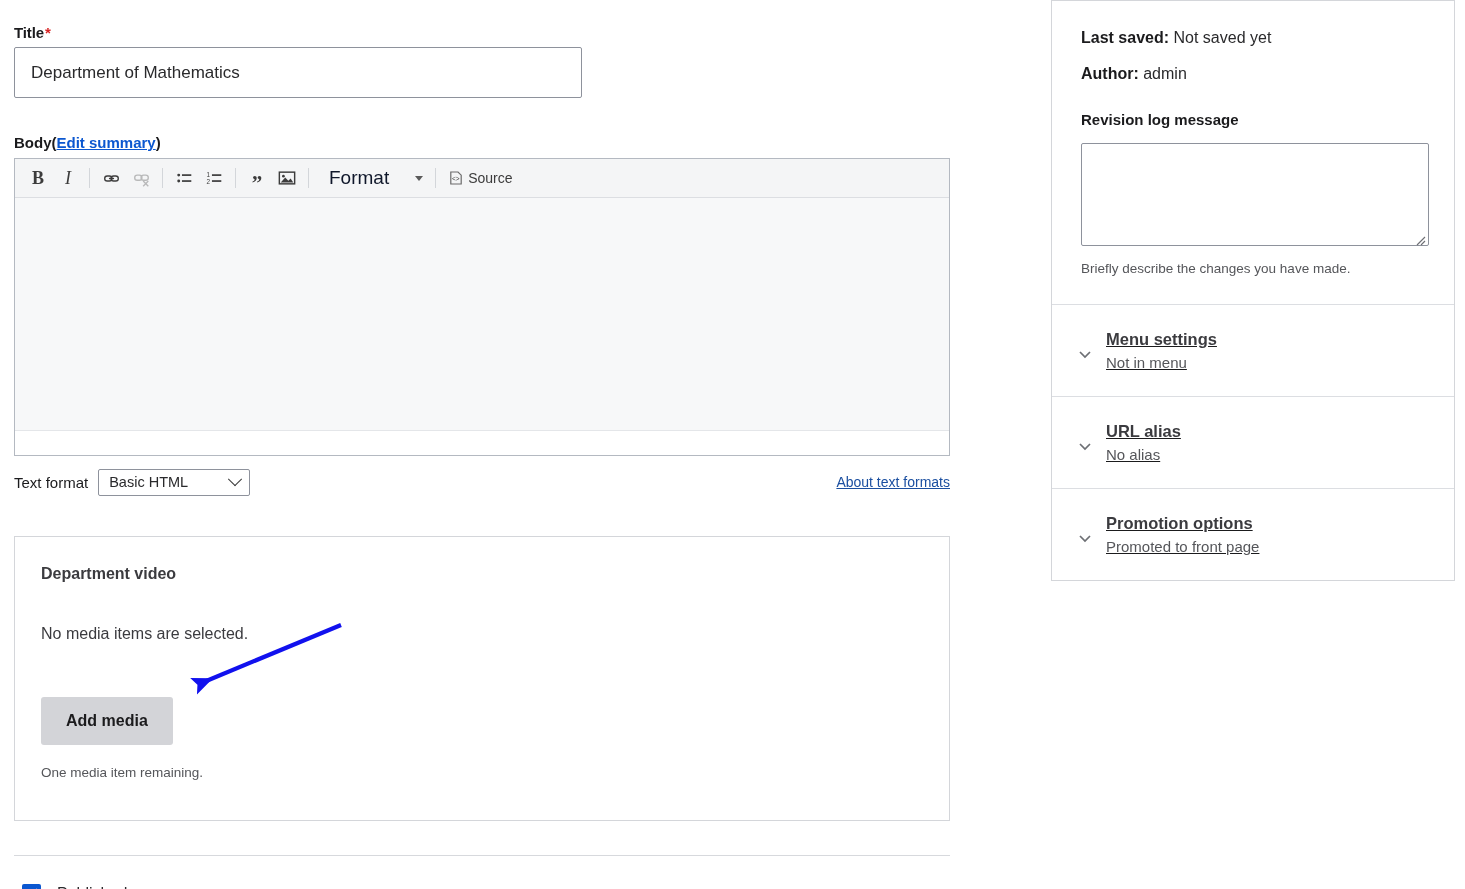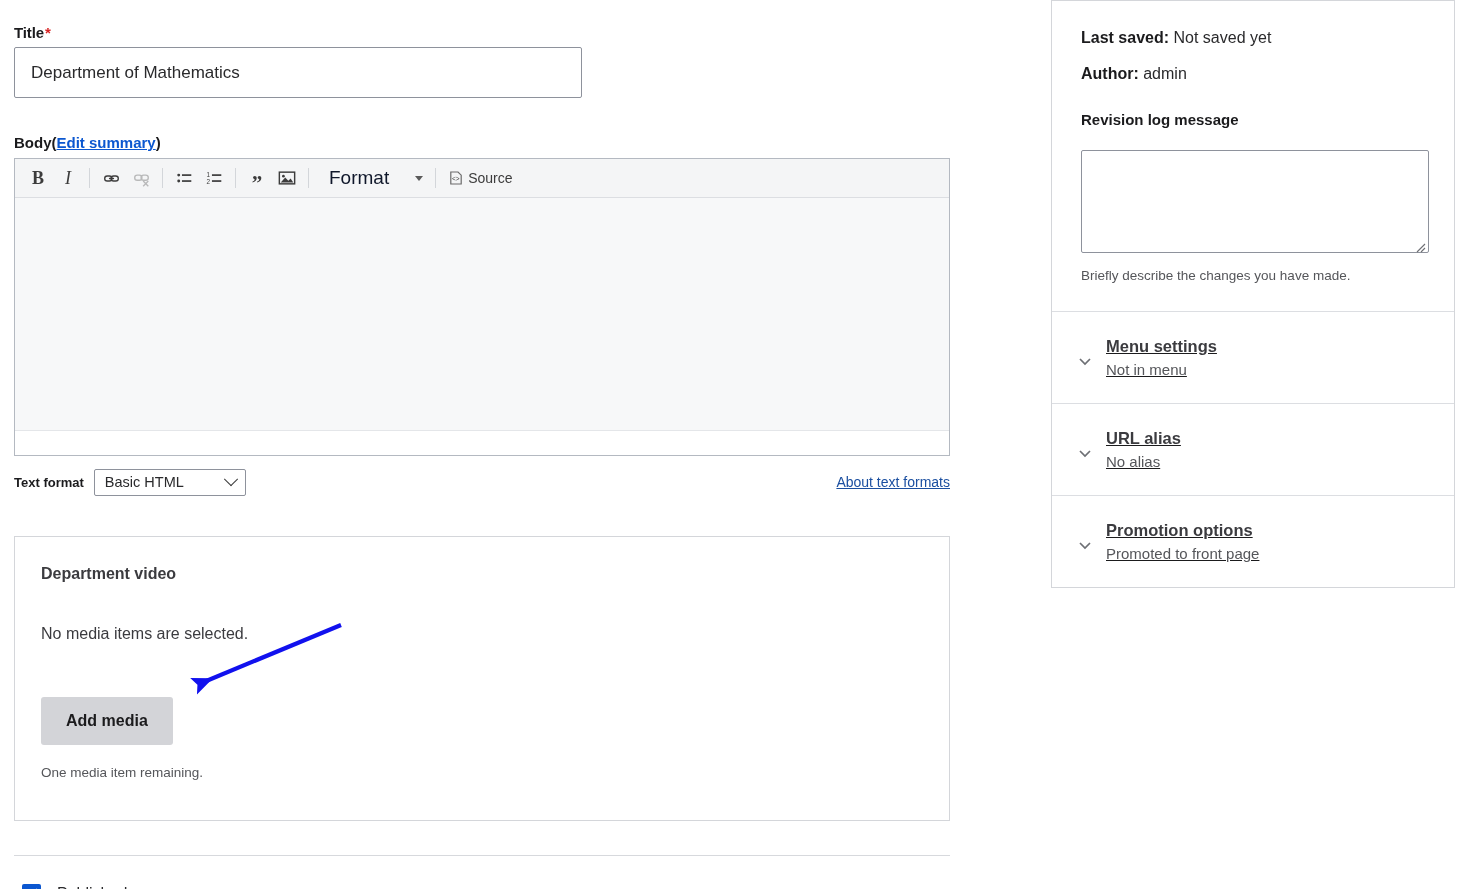--- a/index.html
+++ b/index.html
@@ -174,22 +174,22 @@
   
   .format-row {
     display: flex;
     align-items: center;
     margin-top: 12px;
     width: 936px;
     position: relative;
     height: 28px;
   }
   .format-label {
-    font-weight: bold;
-    font-size: 13px;
+    font-weight: normal;
+    font-size: 15px;
     margin-right: 10px;
   }
   .select-box {
     box-sizing: border-box;
     width: 152px;
     height: 27px;
     border: 1px solid #8e929c;
     border-radius: 2px;
     background: #ffffff;
     display: flex;
@@ -306,21 +306,21 @@
     font-size: 16px;
     color: #2a2a2c;
     margin-bottom: 18px;
   }
   .meta-line b { color: #1b1b1d; }
   .revision-label {
     display: block;
     font-weight: bold;
     font-size: 15px;
     color: #1b1b1d;
-    margin: 28px 0 22px 0;
+    margin: 28px 0 15px 0;
   }
   .revision-area {
     box-sizing: border-box;
     width: 348px;
     height: 103px;
     border: 1px solid #8e929c;
     border-radius: 2px;
     background: #ffffff;
     position: relative;
     resize: none;

